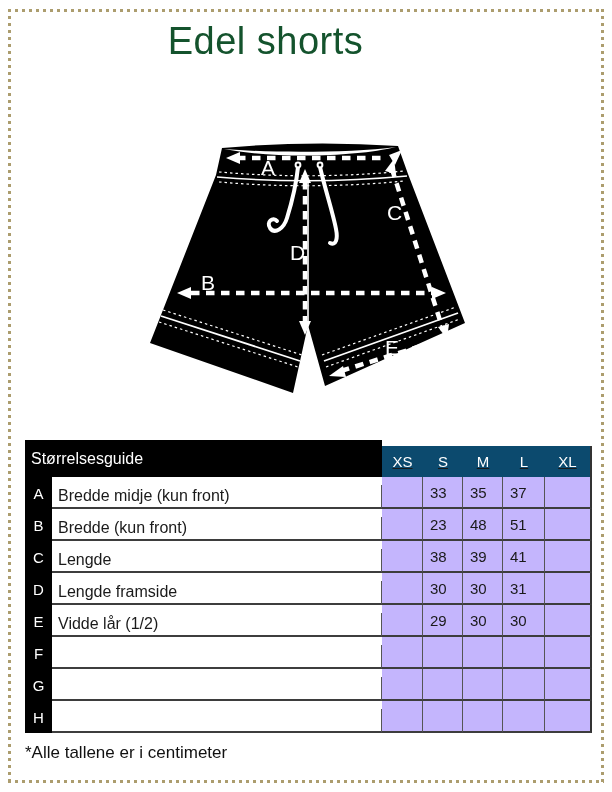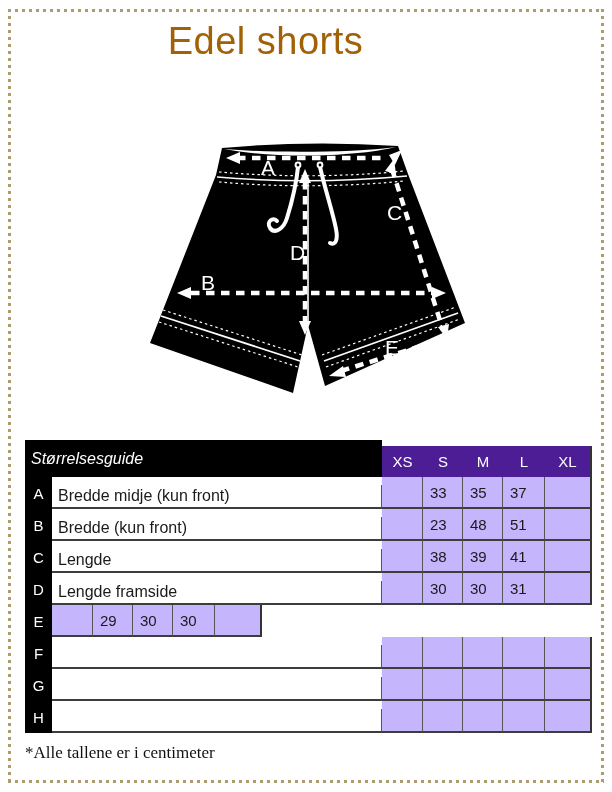--- a/index.html
+++ b/index.html
@@ -9,36 +9,35 @@
   }
   
   .dot-h{position:absolute;left:8px;right:8px;height:3px;
     background:repeating-linear-gradient(90deg,#ac9d6e 0 3px,transparent 3px 7px);}
   .dot-v{position:absolute;top:9px;bottom:9px;width:3px;
     background:repeating-linear-gradient(180deg,#ac9d6e 0 3px,transparent 3px 7px);}
   .dot-top{top:9px}.dot-bottom{bottom:9px}.dot-left{left:8px}.dot-right{right:8px}
 
   .page-title{
     position:absolute;top:20px;left:0;width:531px;text-align:center;
-    font-size:38px;font-weight:400;color:#a16207;letter-spacing:.5px;
+    font-size:38px;font-weight:400;color:#14532d;letter-spacing:.5px;
   }
 
   .shorts-svg{position:absolute;left:140px;top:125px;}
   .mlabel{font-family:"Liberation Sans",sans-serif;font-size:21px;fill:#fff;}
 
   
   .size-table{position:absolute;left:25px;top:440px;width:567px;height:293px;}
   .thead{position:relative;height:37px;}
   .thead-title{
     position:absolute;left:0;top:0;width:357px;height:37px;background:#000;
     color:#fff;font-size:16px;display:flex;align-items:center;padding-left:6px;
     box-sizing:border-box;
-    font-style:italic;
-  }
-  .thead-sizes{position:absolute;left:357px;right:0;top:6px;bottom:0;background:#4c1d95;display:flex;}
+  }
+  .thead-sizes{position:absolute;left:357px;right:0;top:6px;bottom:0;background:#0c4a6e;display:flex;text-decoration:underline;}
   .size-head-cell{display:flex;align-items:center;justify-content:center;color:#fff;font-size:15px;box-sizing:border-box;}
 
   .tbody{position:relative;}
   .trow{display:flex;height:32px;}
   .letter-cell{
     width:27px;background:#000;color:#fff;font-size:15px;
     display:flex;align-items:center;justify-content:center;flex:0 0 27px;
   }
   .desc-cell{
     width:330px;flex:0 0 330px;background:#fff;font-size:16px;
@@ -50,21 +49,21 @@
     background:#c4b5fd;font-size:15px;display:flex;align-items:center;
     padding-left:7px;box-sizing:border-box;
     border-right:1.5px solid #555;border-bottom:2px solid #3d3d3d;
   }
   .col-xs{width:41px;flex:0 0 41px;}
   .col-s{width:40px;flex:0 0 40px;}
   .col-m{width:40px;flex:0 0 40px;}
   .col-l{width:42px;flex:0 0 42px;}
   .col-xl{width:47px;flex:0 0 47px;border-right:2px solid #333;}
 
-  .footnote{position:absolute;left:25px;top:743px;font-size:17px;color:#111;font-family:Liberation Serif, serif;}
+  .footnote{position:absolute;left:25px;top:743px;font-size:17px;color:#111;}
 </style>
 </head>
 <body>
 
 <div class="dot-h dot-top"></div>
 <div class="dot-h dot-bottom"></div>
 <div class="dot-v dot-left"></div>
 <div class="dot-v dot-right"></div>
 
 <div class="page-title">Edel shorts</div>
@@ -186,20 +185,21 @@
     <div class="letter-cell">D</div>
     <div class="desc-cell">Lengde framside</div>
     <div class="val-cell col-xs"></div>
     <div class="val-cell col-s">30</div>
     <div class="val-cell col-m">30</div>
     <div class="val-cell col-l">31</div>
     <div class="val-cell col-xl"></div>
   </div>
       <div class="trow">
     <div class="letter-cell">E</div>
+    <div class="desc-cell">Vidde lår (1/2)</div>
     <div class="val-cell col-xs"></div>
     <div class="val-cell col-s">29</div>
     <div class="val-cell col-m">30</div>
     <div class="val-cell col-l">30</div>
     <div class="val-cell col-xl"></div>
   </div>
       <div class="trow">
     <div class="letter-cell">F</div>
     <div class="desc-cell"></div>
     <div class="val-cell col-xs"></div>

